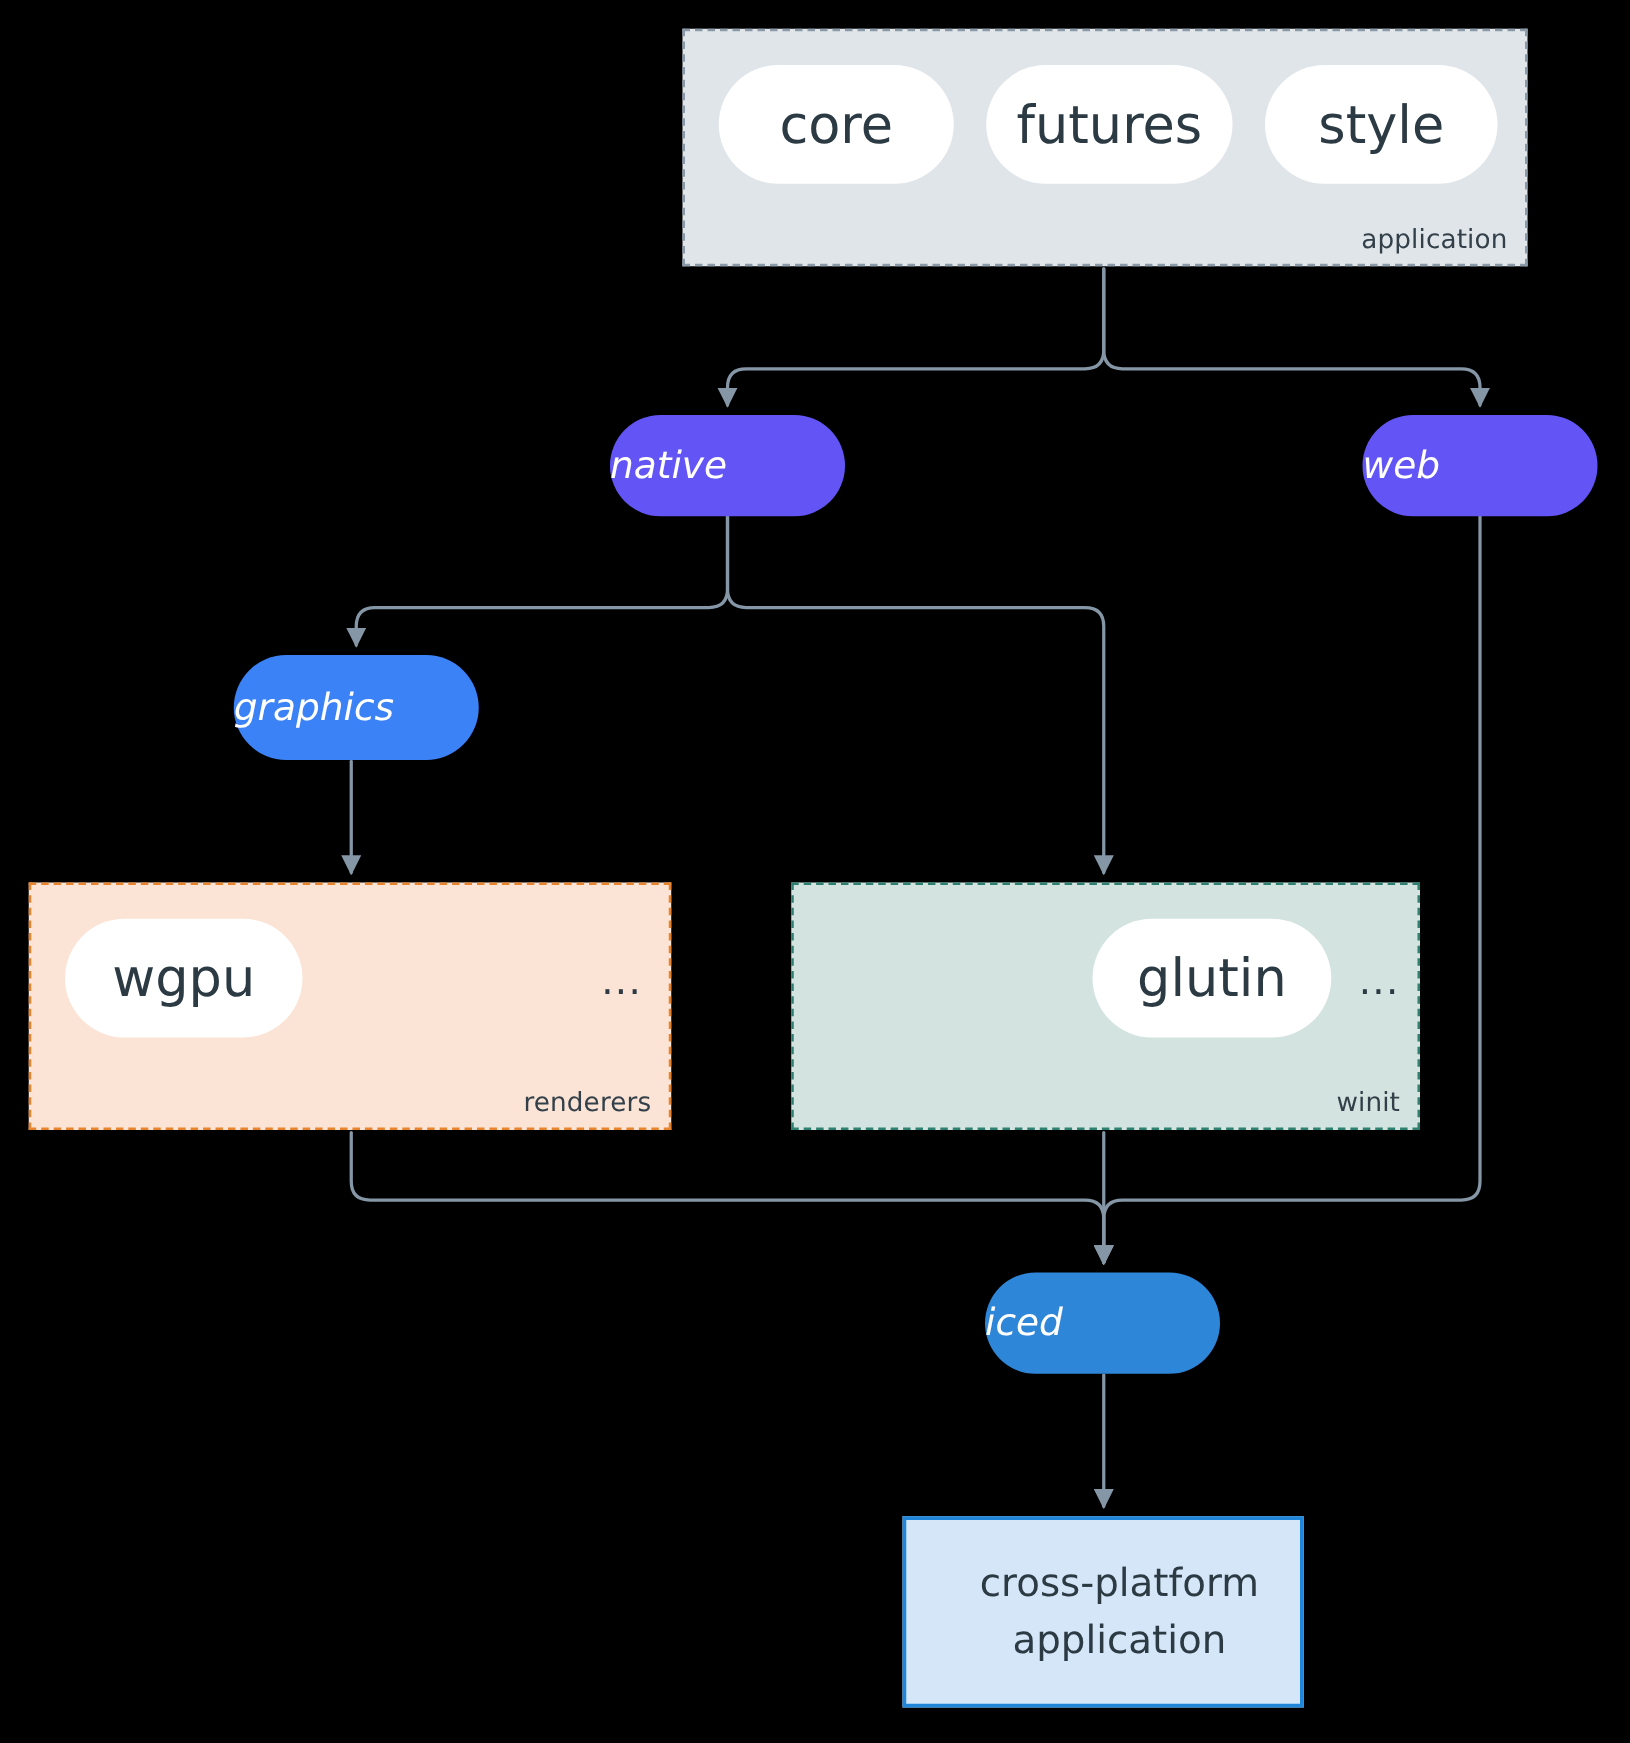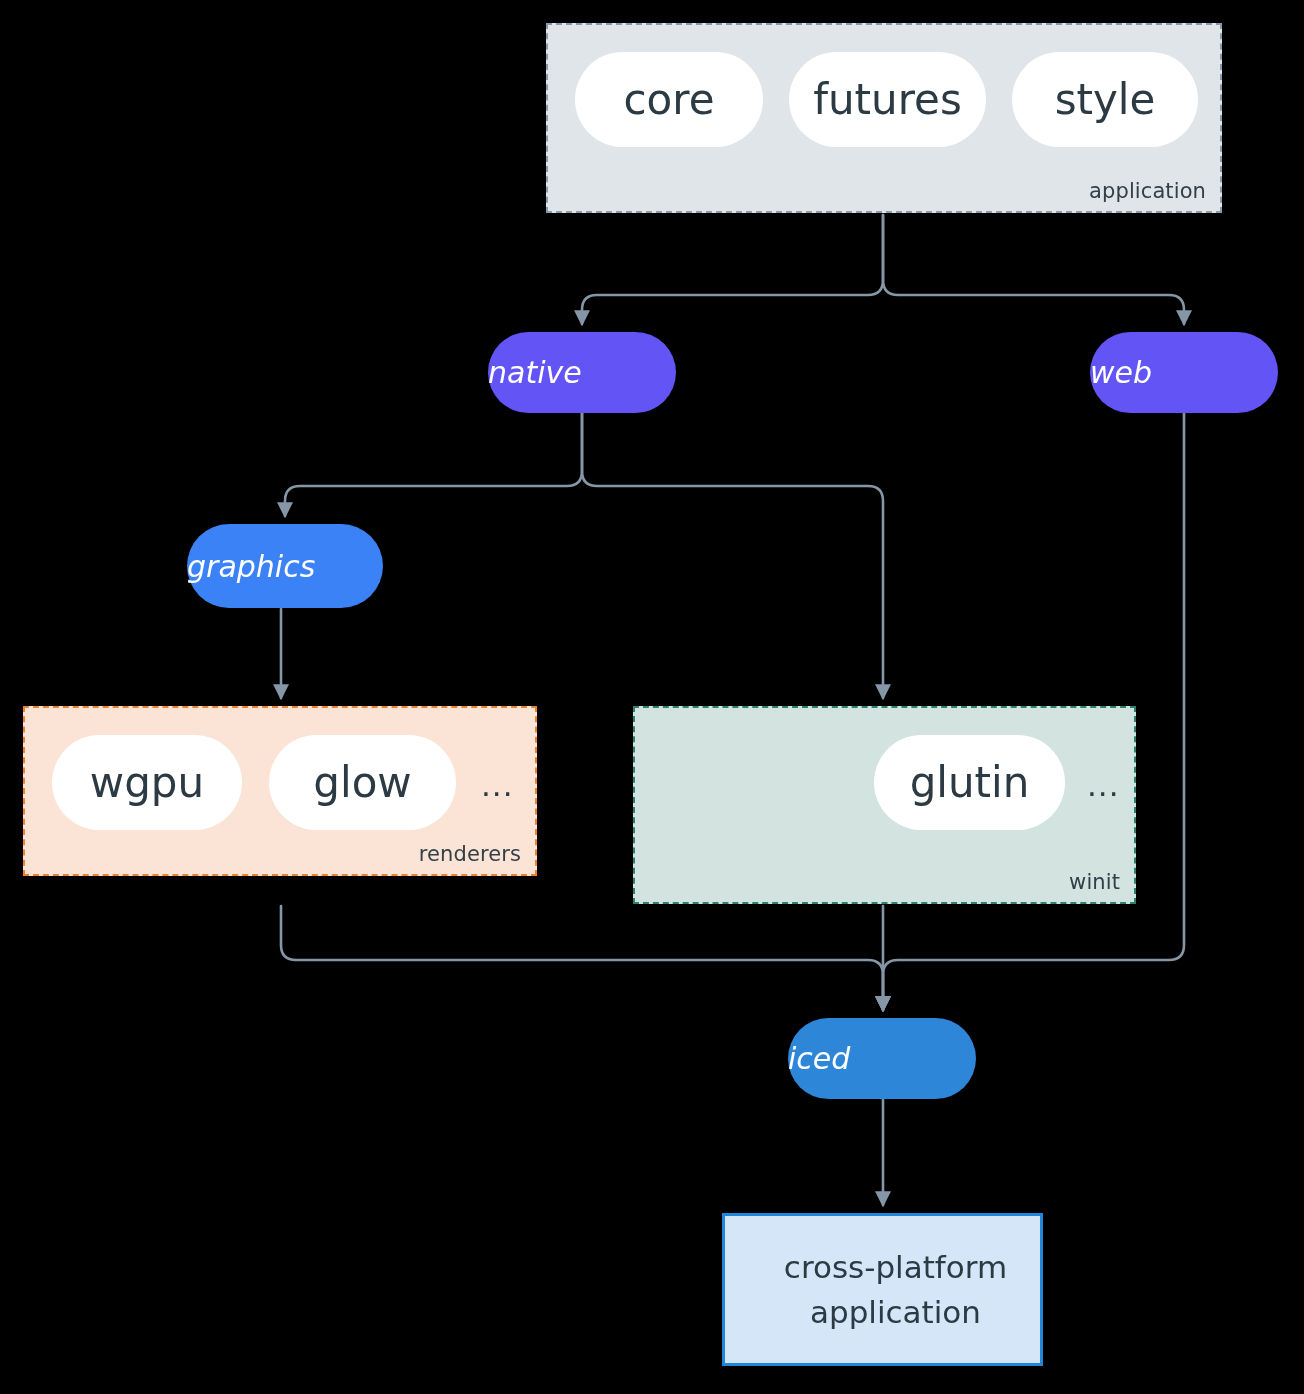--- a/index.html
+++ b/index.html
@@ -44,21 +44,21 @@
     top: 23px;
     width: 676px;
     height: 190px;
     background: #e0e5e9;
     border: 2px dashed #8a9aa8;
   }
   #cluster-renderers {
     left: 23px;
     top: 706px;
     width: 514px;
-    height: 170px;
+    height: 198px;
     background: #fbe4d5;
     border: 2px dashed #e8842d;
   }
   #cluster-shells {
     left: 633px;
     top: 706px;
     width: 503px;
     height: 198px;
     background: #d3e3df;
     border: 2px dashed #2e8070;
@@ -179,23 +179,20 @@
     <div class="chip" style="left:464px; top:27px; width:186px;text-align:center;">
       <span>style</span>
     </div>
     <div class="cluster-label">application</div>
   </div>
 
   <div class="cluster" id="cluster-renderers">
     <div class="chip" style="left:27px; top:27px; width:190px;">
       <span>wgpu</span>
     </div>
-    <div class="chip" style="left:244px; top:27px; width:187px;">
-      <span>glow</span>
-    </div>
     <div class="ellipsis" style="left:456px; top:62px;">...</div>
     <div class="cluster-label">renderers</div>
   </div>
 
   <div class="cluster" id="cluster-shells">
     <div class="chip" style="left:239px; top:27px; width:191px;">
       <span>glutin</span>
     </div>
     <div class="ellipsis" style="left:452px; top:62px;">...</div>
     <div class="cluster-label">winit</div>

